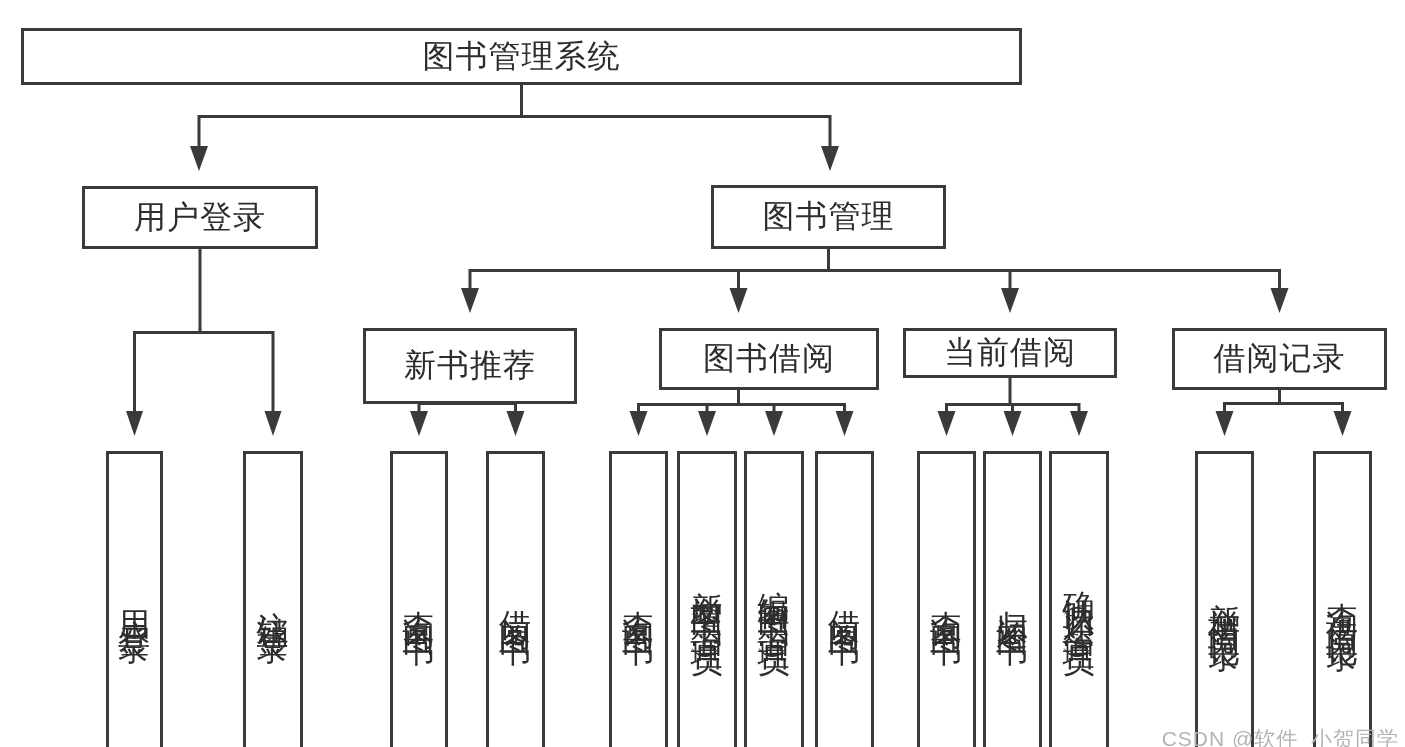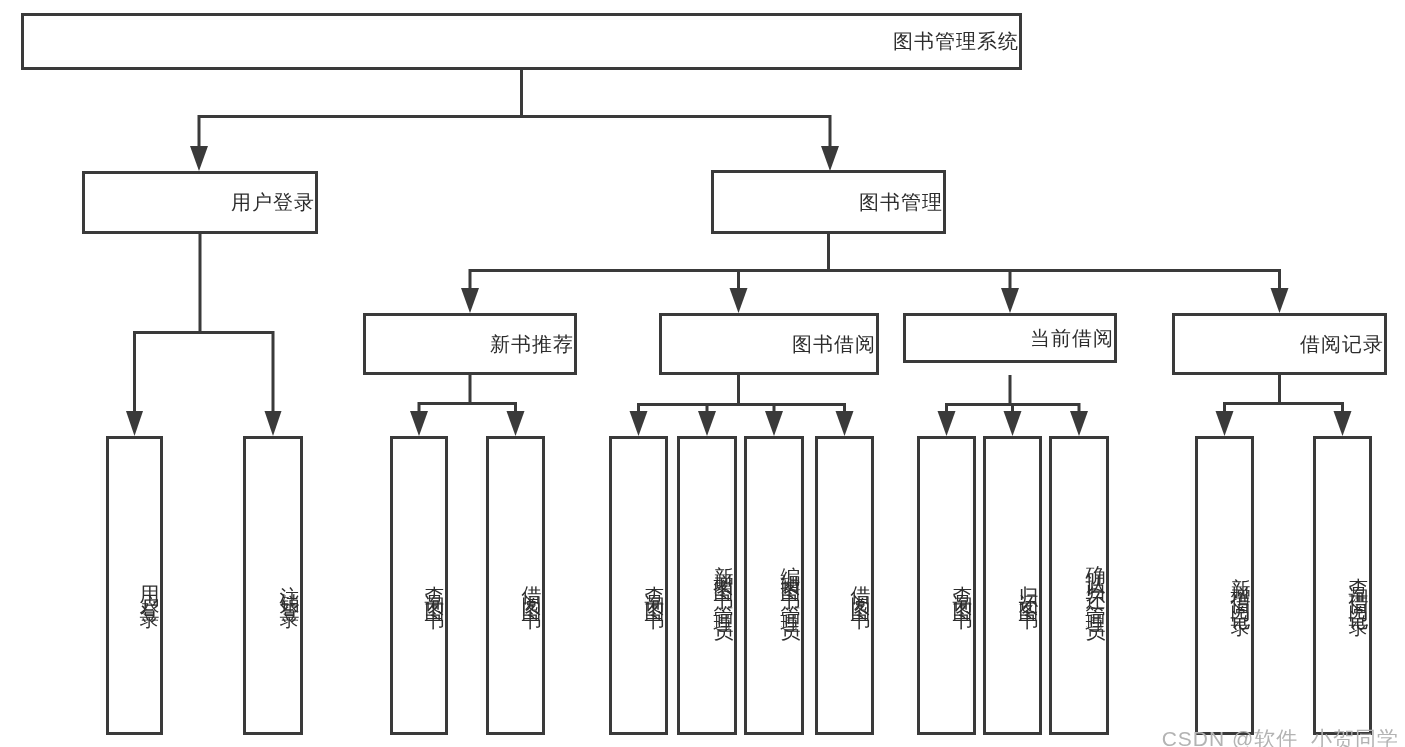--- a/index.html
+++ b/index.html
@@ -21,24 +21,25 @@
   .wires { position: absolute; left: 0; top: 0; width: 1405px; height: 747px; }
   .wires path { fill: none; stroke: var(--line); stroke-width: 3; }
   .wires polygon { fill: var(--line); stroke: none; }
   .box {
     position: absolute;
     box-sizing: border-box;
     border: 3px solid var(--line);
     background: var(--background);
     display: flex;
     align-items: center;
-    justify-content: flex-end;
-    font-size: 20px;
+    justify-content: center;
+    font-size: 32px;
     letter-spacing: 1px;
     color: var(--text);
+    margin-top: 15px;
   }
   .box.v span {
     writing-mode: vertical-rl;
     line-height: 1;
     letter-spacing: 8px;
     white-space: nowrap;
   }
   .watermark {
     position: absolute;
     top: 725px;
@@ -95,21 +96,21 @@
     <span>图书管理系统</span>
   </div>
 
   <div class="box" style="left:82px; top:171px; width:236px; height:63px;">
     <span>用户登录</span>
   </div>
   <div class="box" style="left:711px; top:170px; width:235px; height:64px;">
     <span>图书管理</span>
   </div>
 
-  <div class="box" style="left:363px; top:313px; width:214px; height:62px;">
+  <div class="box" style="left:363px; top:313px; width:214px; height:76px;">
     <span>新书推荐</span>
   </div>
   <div class="box" style="left:659px; top:313px; width:220px; height:62px;">
     <span>图书借阅</span>
   </div>
   <div class="box" style="left:903px; top:313px; width:214px; height:50px;">
     <span>当前借阅</span>
   </div>
   <div class="box" style="left:1172px; top:313px; width:215px; height:62px;">
     <span>借阅记录</span>

